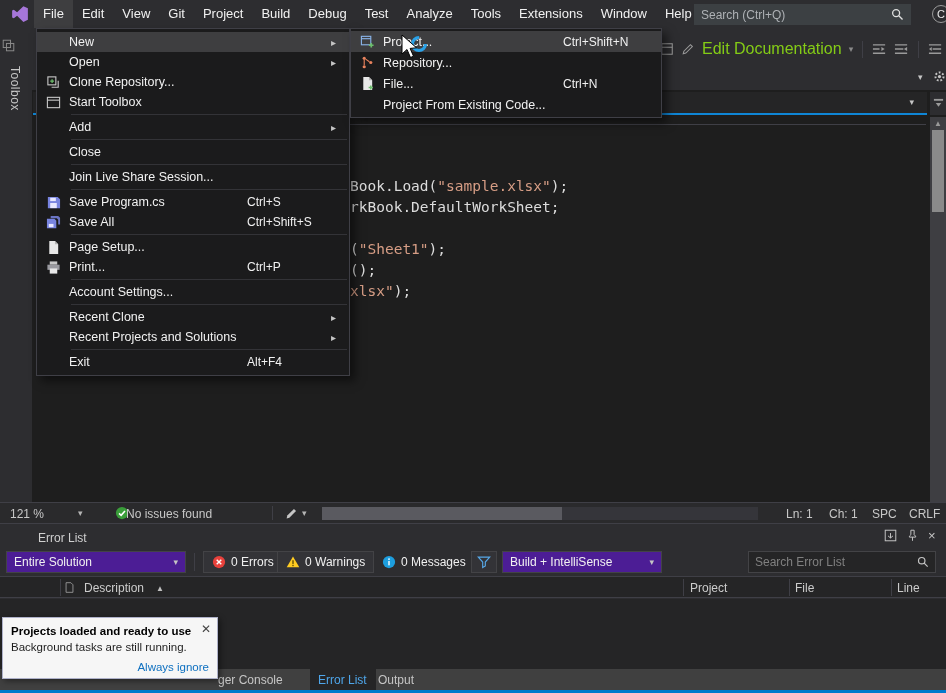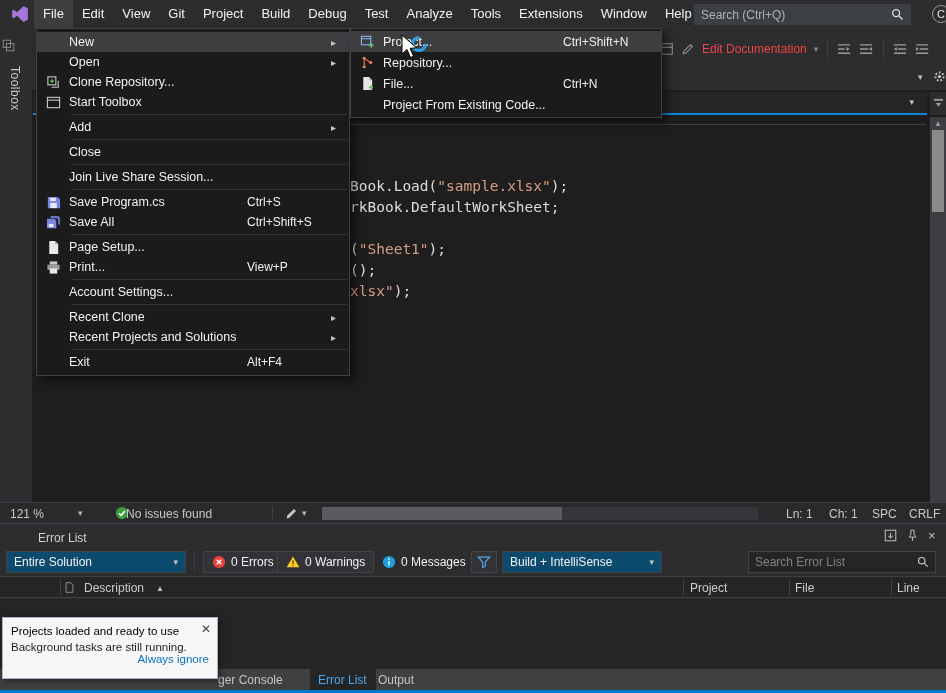--- a/index.html
+++ b/index.html
@@ -15,21 +15,21 @@
   .mb-item{padding:0 9px;line-height:28px;font-size:13px;color:#f1f1f1}
   .mb-item.open{background:#3e3e40}
   .search-box{position:absolute;left:694px;top:4px;width:217px;height:21px;background:#3c4043;display:flex;align-items:center;padding:0 7px}
   .sb-ph{flex:1;font-size:12px;color:#aeb1b5}
   .avatar{position:absolute;left:932px;top:5px;width:18px;height:18px;border-radius:50%;border:1px solid #9a9a9a;display:flex;align-items:center;justify-content:center;font-size:11px;color:#e8e8e8}
 
   
   .toolbar-zone{position:absolute;left:0;top:28px;width:946px;height:62px;background:#2d2d30}
   .grip-icon{position:absolute;left:2px;top:11px}
   .doc-toolbar{position:absolute;left:660px;top:9px;height:24px;display:flex;align-items:center;gap:7px}
-  .tb-label{font-size:12px;color:#ef4444;white-space:nowrap}
+  .tb-label{font-size:16px;color:#84cc16;white-space:nowrap}
   .tb-sep{width:1px;height:17px;background:#3f3f46;margin:0 2px}
   .tb-caret{color:#8a8a8a;font-size:9px}
   .row2-caret{position:absolute;left:918px;top:44px;color:#c5c5c5;font-size:9px}
   .row2-gear{position:absolute;left:933px;top:42px}
 
   
   .left-rail{position:absolute;left:0;top:90px;width:32px;height:412px;background:#2d2d30}
   .toolbox-tab{position:absolute;left:8px;top:66px;writing-mode:vertical-rl;font-size:12px;color:#c8c8c8;letter-spacing:.5px;z-index:5}
   .editor{position:absolute;left:32px;top:90px;width:914px;height:412px;background:#1e1e1e}
   .navbar{position:absolute;left:33px;top:92px;width:894px;height:23px;background:#252526;border-bottom:2px solid #0f86d6;z-index:6}
@@ -50,21 +50,21 @@
   .ss-caret{color:#b5b5b5;font-size:9px}
   .ss-div{position:absolute;left:272px;top:3px;width:1px;height:14px;background:#3f3f46}
   .hscroll{position:absolute;left:322px;top:4px;width:436px;height:13px;background:#35353a}
   .hthumb{position:absolute;left:0;top:0;width:240px;height:13px;background:#5a5a60}
 
   
   .error-panel{position:absolute;left:0;top:523px;width:946px;height:146px;background:#2d2d30;border-top:1px solid #3f3f46;z-index:6}
   .ep-title{position:absolute;left:38px;top:7px;font-size:12px;color:#d0d0d0}
   .ep-hicons{position:absolute;left:884px;top:5px;display:flex;gap:9px;align-items:center}
   .ep-x{color:#c5c5c5;font-size:13px;line-height:13px}
-  .combo{position:absolute;height:22px;background:#0c4a6e;border:1px solid #434346;display:flex;align-items:center;font-size:12px;color:#f1f1f1;padding:0 7px;gap:16px}
+  .combo{position:absolute;height:22px;background:#4c1d95;border:1px solid #434346;display:flex;align-items:center;font-size:12px;color:#f1f1f1;padding:0 7px;gap:16px}
   .combo .caret{margin-left:auto;color:#c5c5c5;font-size:9px}
   #combo-scope{left:6px;top:27px;width:180px}
   #combo-source{left:502px;top:27px;width:160px}
   .tbar-div{position:absolute;left:194px;top:29px;width:1px;height:18px;background:#3f3f46}
   .tog{position:absolute;top:27px;height:22px;border:1px solid #434346;background:#333337;display:flex;align-items:center;gap:5px;padding:0 8px;font-size:12px;color:#f1f1f1}
   #btn-errors{left:203px}
   #btn-warnings{left:277px}
   #btn-messages{left:373px;background:transparent;border-color:transparent}
   #btn-filter{left:471px;width:26px;justify-content:center;padding:0}
   .searchbox{position:absolute;left:748px;top:27px;width:188px;height:22px;background:#252526;border:1px solid #434346;display:flex;align-items:center;padding:0 6px;font-size:12px;color:#808080}
@@ -79,24 +79,24 @@
   .bottom-tabs{position:absolute;left:0;top:669px;width:946px;height:21px;background:#404040;font-size:12px;z-index:6}
   .btab-bg{position:absolute;left:310px;top:0;width:66px;height:21px;background:#252526}
   .btab{position:absolute;top:4px;color:#c5c5c5;white-space:nowrap}
   #tab-pm{left:218px}
   #tab-errorlist{left:318px;color:#4ea6ea}
   #tab-output{left:378px}
   .statusbar-bottom{position:absolute;left:0;top:690px;width:946px;height:3px;background:#007acc;z-index:6}
 
   
   .toast{position:absolute;left:2px;top:617px;width:216px;height:62px;background:#f6f6f6;border:1px solid #aeb1c9;box-shadow:2px 2px 6px rgba(0,0,0,.45);z-index:30}
-  .toast-title{position:absolute;left:8px;top:7px;font-size:11.5px;font-weight:normal;color:#000;white-space:nowrap}
+  .toast-title{position:absolute;left:8px;top:7px;font-size:11.5px;font-weight:bold;color:#000;white-space:nowrap}
   .toast-body{position:absolute;left:8px;top:23px;font-size:11.5px;color:#1e1e1e;white-space:nowrap}
   .toast-close{position:absolute;right:6px;top:4px;font-size:12px;color:#444}
-  .toast-action{position:absolute;right:8px;bottom:13px;font-size:11.5px;color:#0e70c0}
+  .toast-action{position:absolute;right:8px;bottom:5px;font-size:11.5px;color:#0e70c0}
 
   
   .file-menu{position:absolute;left:36px;top:28px;width:314px;background:#1b1b1c;border:1px solid #3f3f46;box-shadow:5px 5px 9px rgba(0,0,0,.5);padding:3px 0;z-index:40}
   .sub-menu{position:absolute;left:350px;top:28px;width:312px;background:#1b1b1c;border:1px solid #3f3f46;box-shadow:5px 5px 9px rgba(0,0,0,.5);padding:2px 0;z-index:41}
   .mi{display:flex;align-items:center;height:20px;font-size:12.5px;color:#f1f1f1;padding-right:4px}
   .sub-menu .mi{height:21px}
   .mi.hl{background:#3e3e40}
   .mi .ic{width:32px;display:flex;justify-content:center;align-items:center;flex:none}
   .sub-menu .mi .ic{width:32px}
   .mi .lbl{flex:1;white-space:nowrap;overflow:hidden}
@@ -463,21 +463,21 @@
         </div>
         <div class="mi">
           <span class="ic ico">
             <svg width="15" height="15" viewBox="0 0 16 16">
               <rect x="4" y="1.5" width="8" height="3.5" fill="#c8c8c8"></rect>
               <rect x="1.5" y="5" width="13" height="5.5" fill="#9a9aa0"></rect>
               <rect x="4" y="9" width="8" height="5.5" fill="#e8e8e8"></rect>
             </svg>
           </span>
           <span class="lbl">Print...</span>
-          <span class="sc">View+P</span>
+          <span class="sc">Ctrl+P</span>
           <span class="arr"></span>
         </div>
         <div class="menu-sep"></div>
         <div class="mi">
           <span class="ic ico"></span>
           <span class="lbl">Account Settings...</span>
           <span class="sc"></span>
           <span class="arr"></span>
         </div>
         <div class="menu-sep"></div>

